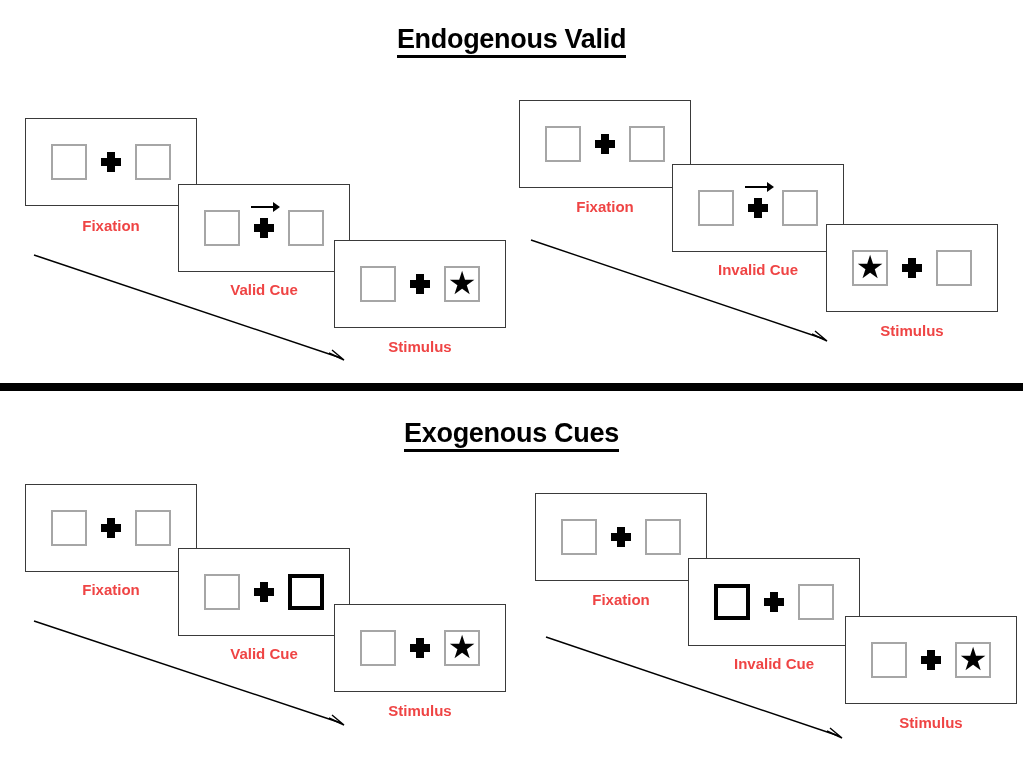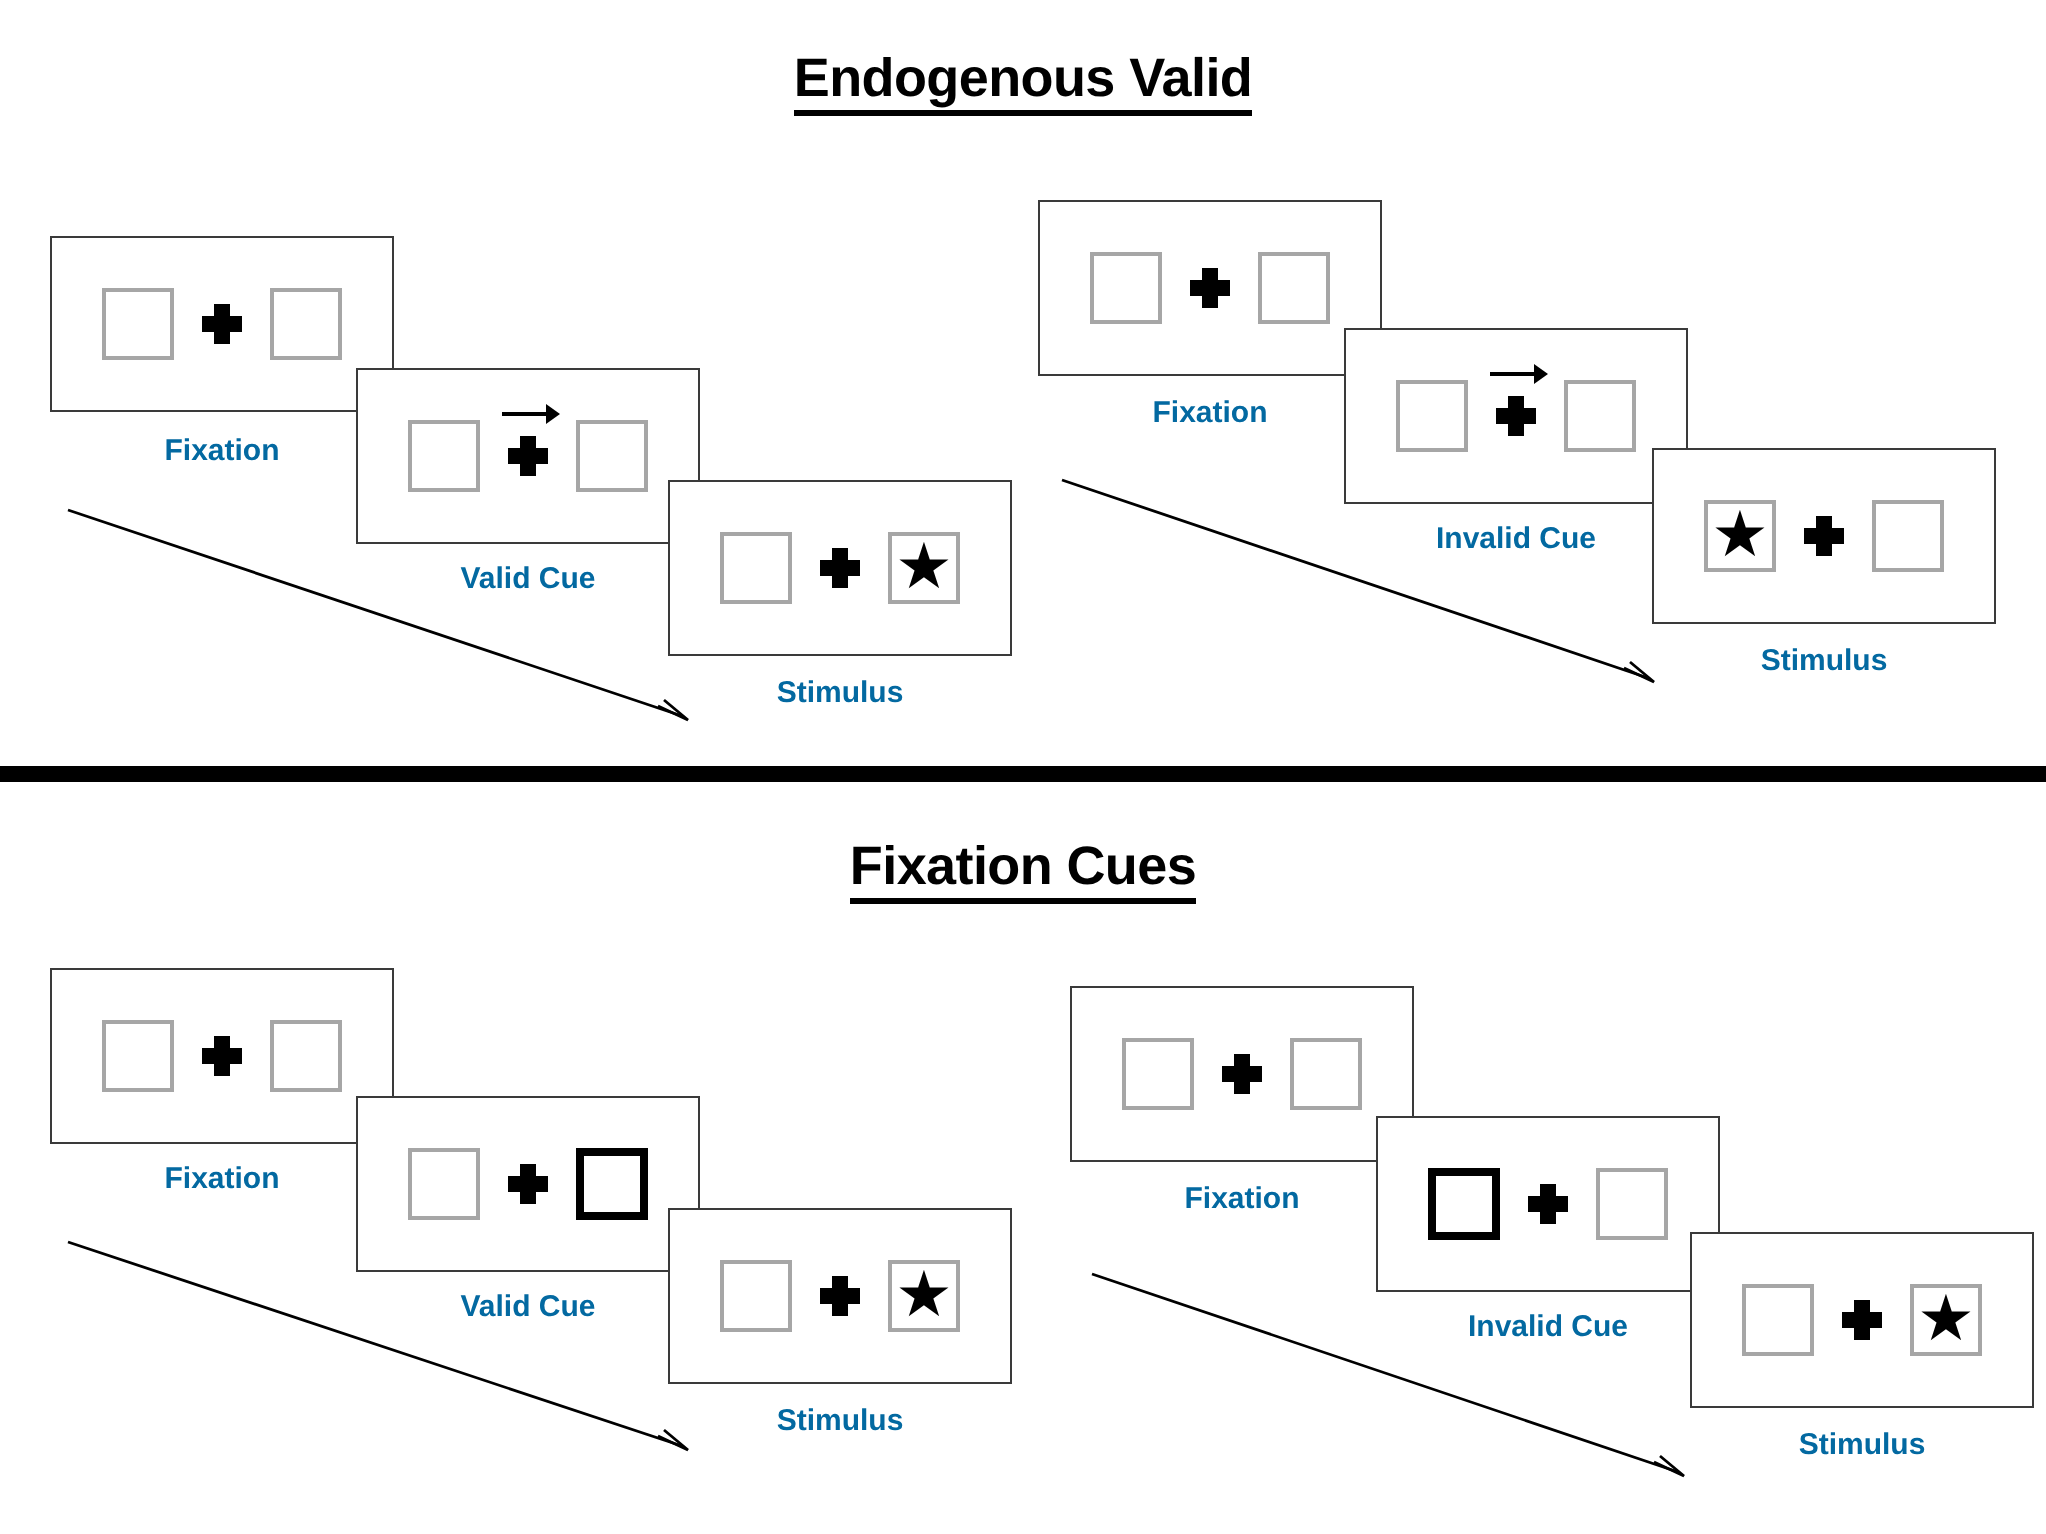--- a/index.html
+++ b/index.html
@@ -123,21 +123,21 @@
     border-left: 7px solid #000000;
     border-top: 5px solid transparent;
     border-bottom: 5px solid transparent;
   }
 
   
   .caption {
     position: absolute;
     font-size: 15px;
     font-weight: bold;
-    color: #0369a1;
+    color: #ef4444;
     white-space: nowrap;
     text-align: center;
   }
 
   
   .time-arrow {
     position: absolute;
     overflow: visible;
   }
   .time-arrow svg { display: block; overflow: visible; }
@@ -239,21 +239,21 @@
 <div class="time-arrow" style="left:0px; top:0px; width:1023px; height:390px;">
   <svg width="1023" height="390" viewBox="0 0 1023 390">
     <line x1="531" y1="240" x2="824" y2="339" stroke="#000" stroke-width="1.4"></line>
     <polyline points="812,334 827,341 815,331" fill="none" stroke="#000" stroke-width="1.4"></polyline>
   </svg>
 </div>
 
 <div class="divider" style="top:383px;"></div>
 
 <div class="section-title" style="top:418px;">
-  <u>Fixation Cues</u>
+  <u>Exogenous Cues</u>
 </div>
 
 <div class="frame" style="left:25px; top:484px; width:172px; height:88px;">
   <div class="frame-inner">
     <div class="stim-row">
       <div class="box"></div>
       <div class="cross"></div>
       <div class="box"></div>
     </div>
   </div>

